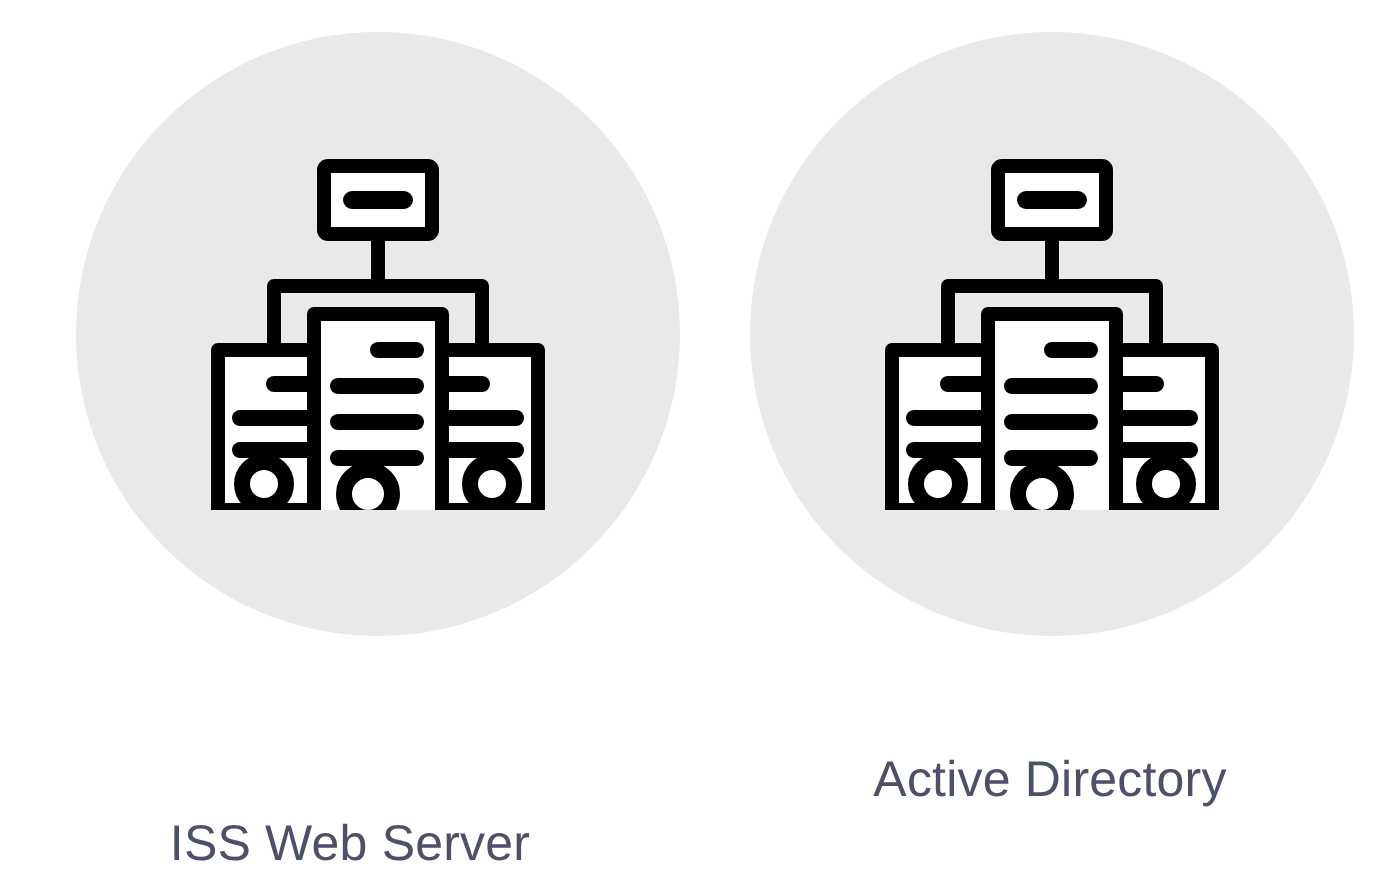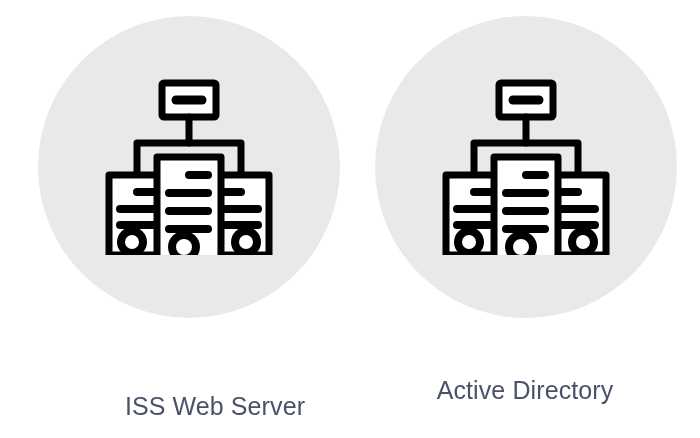--- a/index.html
+++ b/index.html
@@ -57,21 +57,21 @@
     position: absolute;
     left: 0;
     width: 350px;
     text-align: center;
     font-size: 25px;
     font-weight: 400;
     letter-spacing: 0.1px;
     color: #4b5169;
     white-space: nowrap;
   }
-  .node-left  .caption { top: 392px; padding-left: 40px; }
+  .node-left  .caption { top: 408px; }
   .node-right .caption { top: 376px; }
 </style>
 </head>
 <body>
 
 <div class="board">
 
   <div class="node node-left">
 
     <div class="disc">

